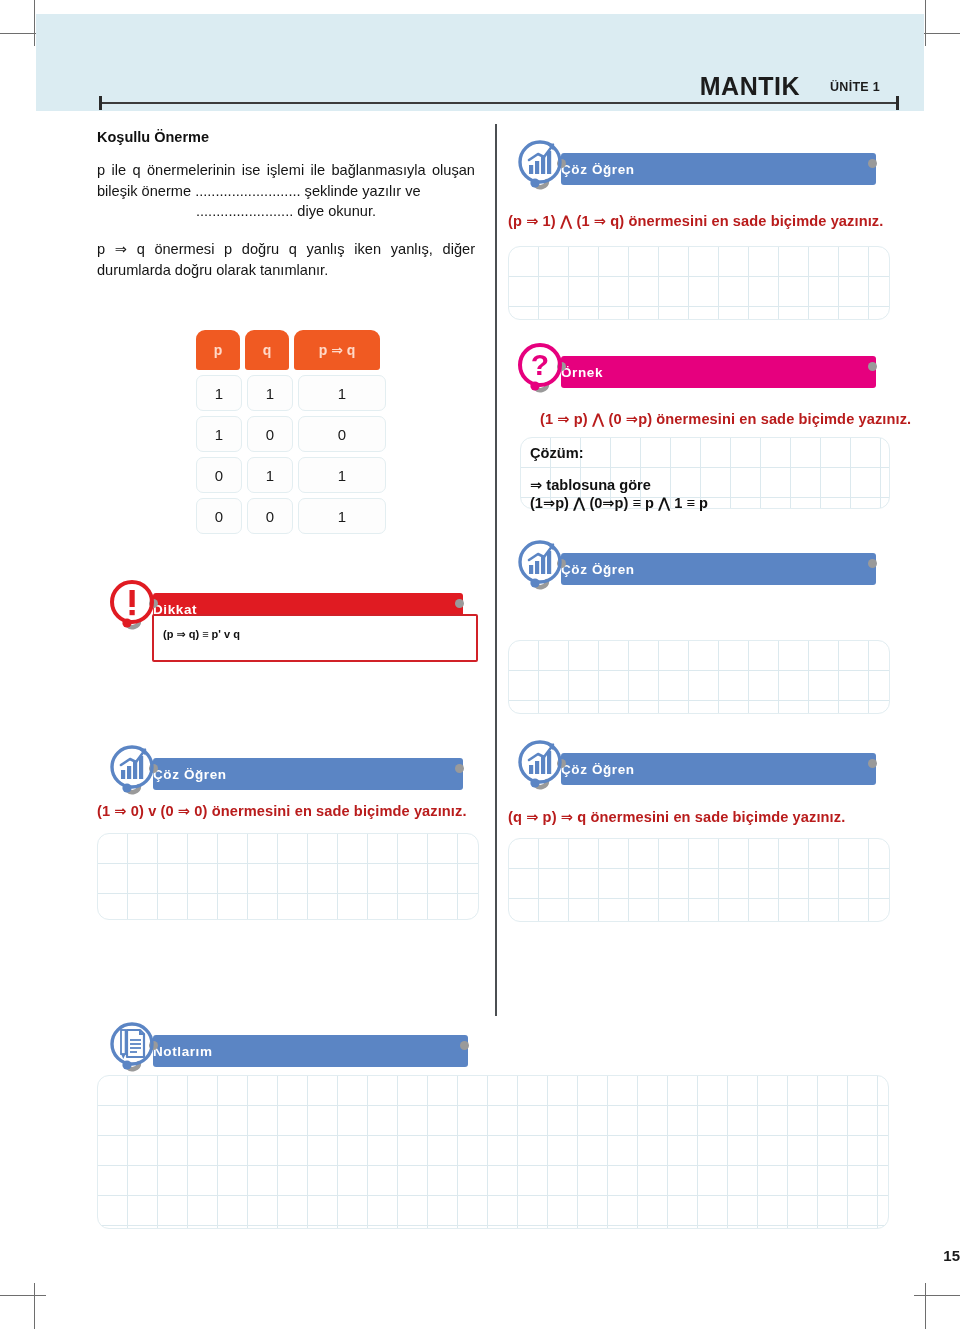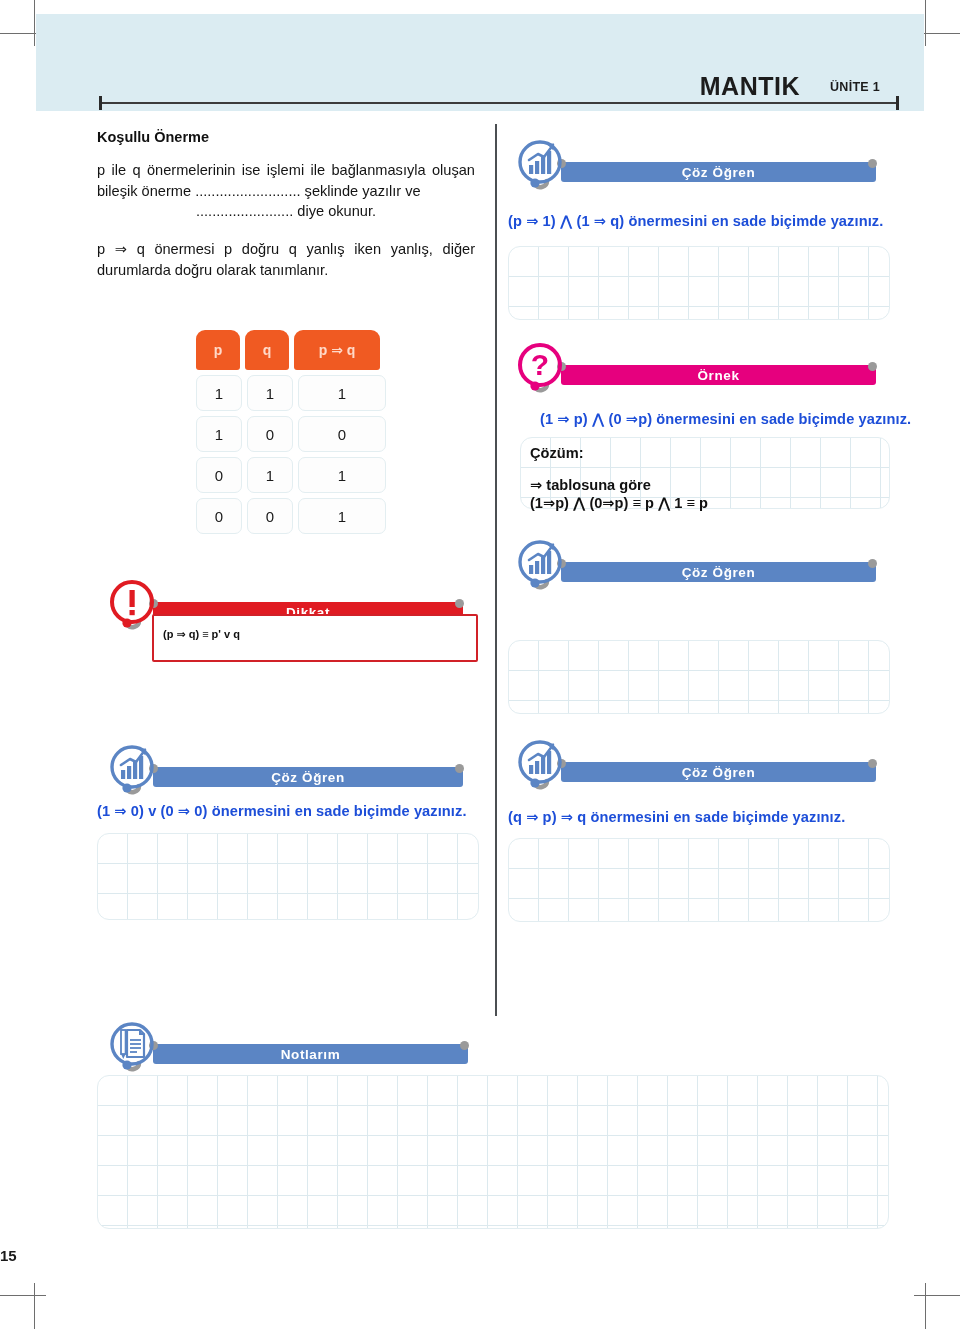--- a/index.html
+++ b/index.html
@@ -73,43 +73,43 @@
   }
   .w-p{width:44px;}
   .w-q{width:44px;}
   .w-pq{width:86px;}
   .h-head{height:40px;}
   .h-cell{height:34px;}
 
   
   .banner{position:absolute;height:27px;display:flex;align-items:center;}
   .banner .bar{
-    position:absolute;left:48px;top:12px;height:20px;
+    position:absolute;left:48px;top:3px;height:32px;
     border-radius:3px;
-    display:flex;align-items:center;justify-content:center;
+    display:flex;align-items:center;justify-content:flex-start;
   }
   .banner .bar span{
     font-size:13.5px;font-weight:bold;color:#ffffff;letter-spacing:.6px;
   }
   .banner .knob-l,.banner .knob-r{
     position:absolute;width:9px;height:9px;border-radius:50%;background:#9a9a9a;top:9px;
   }
   .banner .knob-l{left:44px;}
   .badge{
     position:absolute;left:0;top:-17px;width:60px;height:60px;
   }
   .badge svg{display:block;}
 
   .bar-blue{background:#5b85c4;}
   .bar-pink{background:#e6007e;}
   .bar-red{background:#e01b22;}
 
   
   .prompt{
-    position:absolute;font-size:14.6px;color:#1d4ed8;font-weight:bold;
+    position:absolute;font-size:14.6px;color:#b91c1c;font-weight:bold;
     letter-spacing:.1px;
   }
 
   
   .grid{
     position:absolute;
     background-color:#ffffff;
     background-image:
       linear-gradient(to right,#dce9ee 1px,transparent 1px),
       linear-gradient(to bottom,#dce9ee 1px,transparent 1px);
@@ -125,21 +125,21 @@
   
   .dikkat-box{
     position:absolute;border:2px solid #d12128;background:#ffffff;
     border-radius:2px;
   }
   .dikkat-formula{
     position:absolute;font-size:11px;color:#111;font-weight:bold;
   }
 
   .pagenum{
-    position:absolute;left:0;right:0;top:1247px;text-align:left;
+    position:absolute;left:0;right:0;top:1247px;text-align:right;
     font-size:15px;font-weight:bold;color:#1a1a1a;
   }
 </style>
 </head>
 <body>
 
 <div class="page">
 
   <div class="cropmark cm-v" style="left:34px;top:0;"></div>
   <div class="cropmark cm-h" style="left:0;top:33px;"></div>

